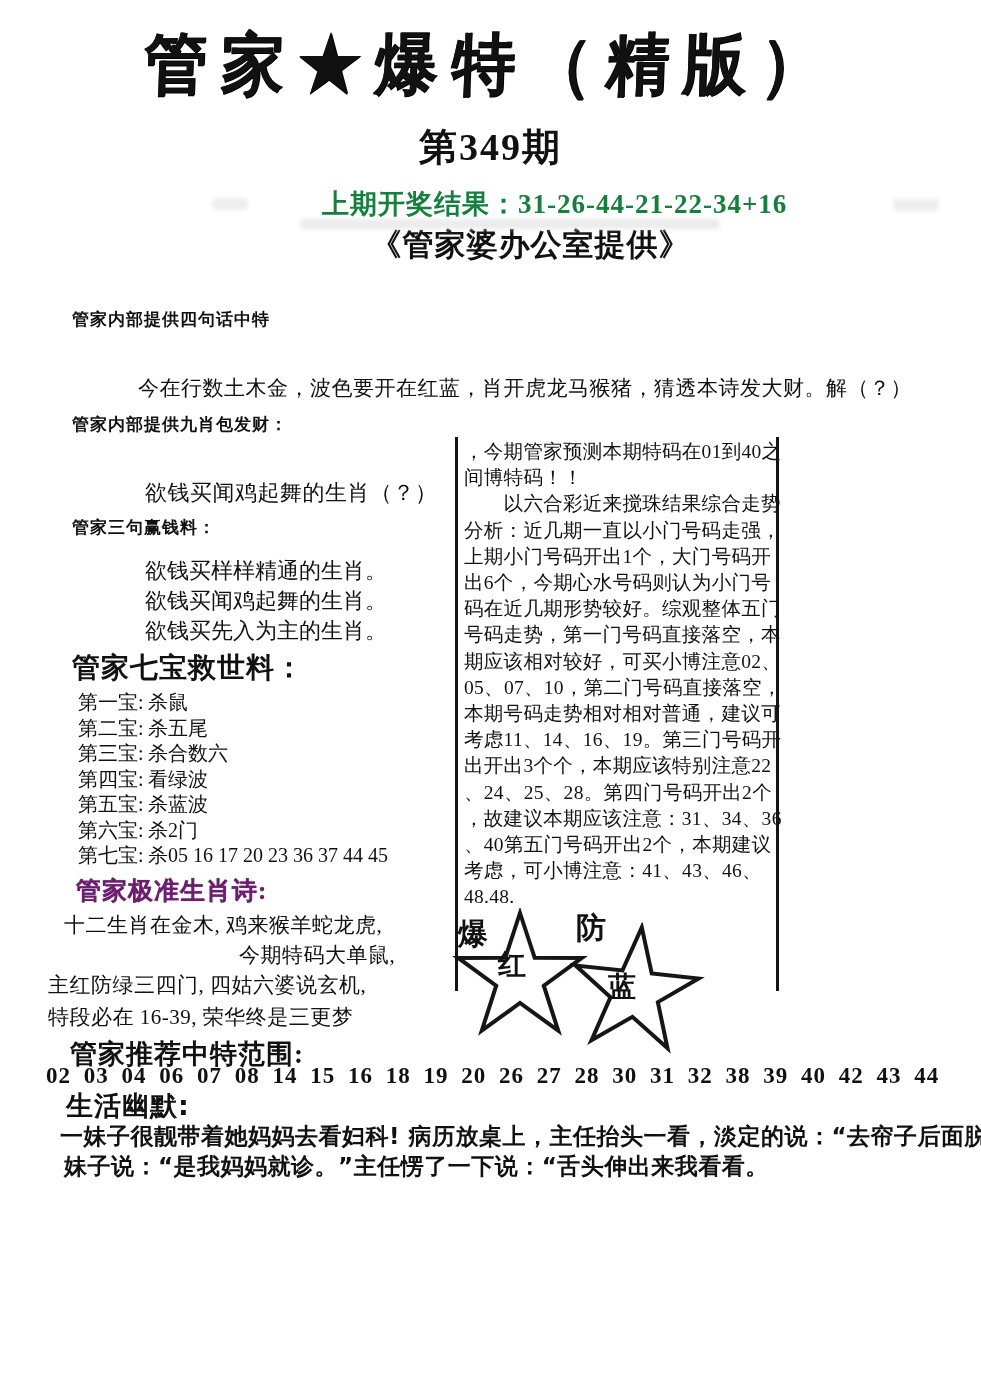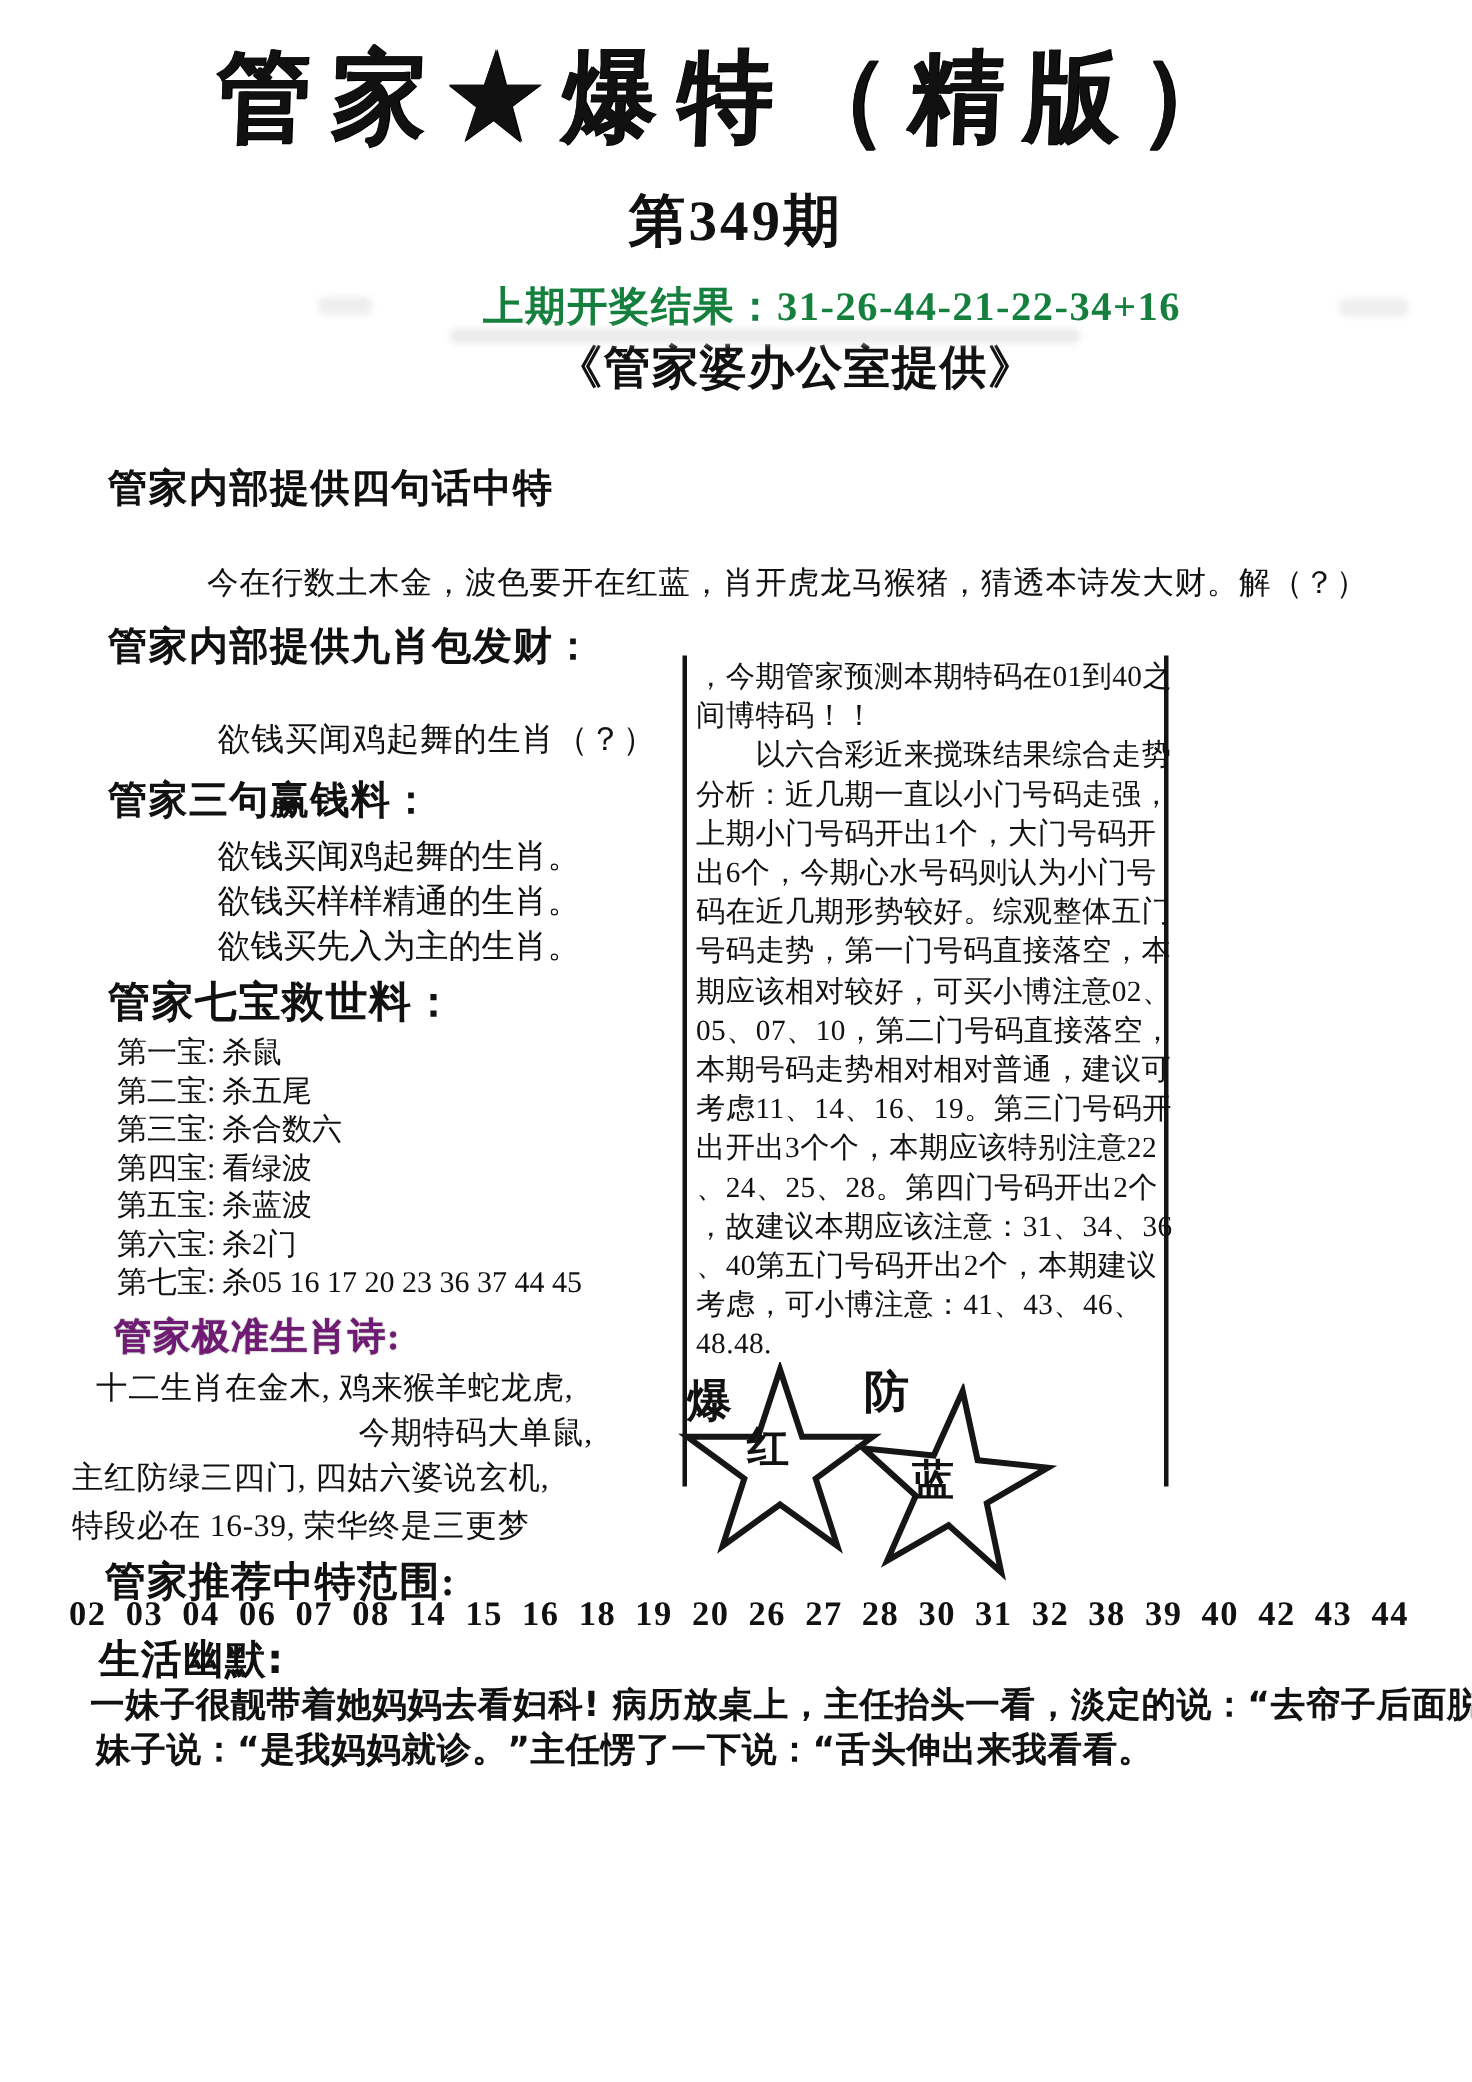--- a/index.html
+++ b/index.html
@@ -9,21 +9,21 @@
 
   
   .title{left:0;top:22px;width:100%;text-align:center;font-size:63px;font-weight:900;
          letter-spacing:14px;transform:skewX(-2deg) scaleY(1.06);
          text-shadow:1px 0 0 #000, 0 1px 0 #000;}
   .issue{left:0;top:122px;width:100%;text-align:center;font-size:38px;font-weight:700;letter-spacing:2px;}
   .lastdraw{left:322px;top:186px;font-size:27px;font-weight:700;color:#15803d;letter-spacing:1px;}
   .provider{left:0;top:224px;width:100%;text-align:center;font-size:31px;font-weight:600;letter-spacing:1px;padding-left:40px;}
 
   
-  .h{font-size:26px;font-weight:800;letter-spacing:1px;}
+  .h{font-size:17px;font-weight:800;letter-spacing:1px;}
   .h-four{left:72px;top:308px;}
   .h-nine{left:72px;top:413px;}
   .h-three{left:72px;top:516px;}
   .h-seven{left:72px;top:649px;font-size:28px;}
   .h-poem{left:76px;top:874px;font-size:25px;color:#701a75;text-shadow:0 0 1px #555;filter:blur(.3px);}
   .h-range{left:70px;top:1036px;font-size:27px;}
   .h-humor{left:66px;top:1088px;font-size:27px;font-family:"DejaVu Sans","Liberation Sans",sans-serif;}
 
   
   .bodyline{font-size:21px;letter-spacing:.5px;}
@@ -85,22 +85,22 @@
   <div class="smudge sm3"></div>
 
   <div class="abs h h-four">管家内部提供四句话中特</div>
   <div class="abs bodyline four-line">今在行数土木金，波色要开在红蓝，肖开虎龙马猴猪，猜透本诗发大财。解（？）</div>
 
   <div class="abs h h-nine">管家内部提供九肖包发财：</div>
   <div class="abs bodyline nine-line">欲钱买闻鸡起舞的生肖（？）</div>
 
   <div class="abs h h-three">管家三句赢钱料：</div>
   <div class="abs three-lines">
+    <div>欲钱买样样精通的生肖。</div>
     <div>欲钱买闻鸡起舞的生肖。</div>
-    <div>欲钱买样样精通的生肖。</div>
     <div>欲钱买先入为主的生肖。</div>
   </div>
 
   <div class="abs h h-seven">管家七宝救世料：</div>
   <div class="abs treasures">
     <div><span class="t-label">第一宝:</span><span>杀鼠</span></div>
     <div><span class="t-label">第二宝:</span><span>杀五尾</span></div>
     <div><span class="t-label">第三宝:</span><span>杀合数六</span></div>
     <div><span class="t-label">第四宝:</span><span>看绿波</span></div>
     <div><span class="t-label">第五宝:</span><span>杀蓝波</span></div>

